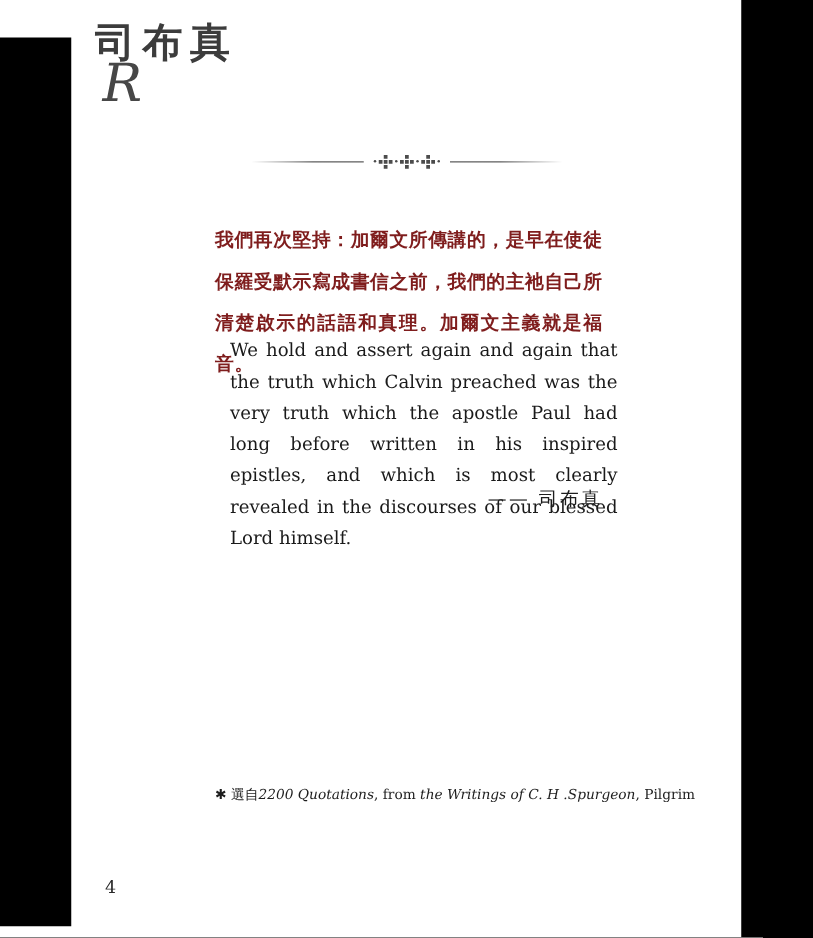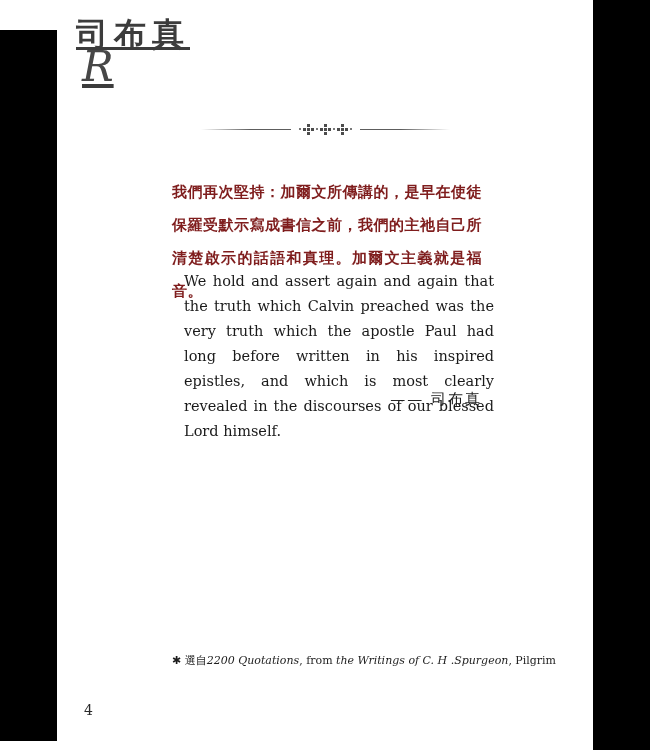--- a/index.html
+++ b/index.html
@@ -8,21 +8,21 @@
   .stage {
     position:relative; width:650px; height:750px; background:#ffffff;
     overflow:hidden; font-family:"DejaVu Serif","Liberation Serif",serif;
     color:#1f1f1f;
   }
   
   .bar-right { position:absolute; left:593px; top:0; width:57px; height:750px; background:#000; }
   .bar-left  { position:absolute; left:0; top:30px; width:57px; height:711px; background:#000; }
 
   
-  .logo { position:absolute; left:76px; top:12px; color:#3c3c3c;text-decoration:underline; }
+  .logo { position:absolute; left:76px; top:12px; color:#3c3c3c; }
   .logo-title {
     font-size:32px; letter-spacing:6px; font-weight:600; line-height:44px;
     white-space:nowrap;
   }
   .logo-series { display:flex; align-items:flex-start; margin-top:-7px; margin-left:6px; }
   .logo-r { font-size:42px; line-height:36px; font-style:italic; font-weight:500; color:#474747; }
   .logo-series-col { margin-left:2px; }
   .logo-series-zh { font-size:14px; letter-spacing:2.5px; line-height:16px; color:#3f3f3f; }
   .logo-series-en { font-size:11px; font-style:italic; letter-spacing:0.4px; line-height:12px; color:#4a4a4a; margin-top:1px; }
 
@@ -51,21 +51,21 @@
     position:absolute; left:184px; top:269px; width:310px;
     font-size:14.5px; line-height:25px; text-align:justify; color:#1a1a1a;
   }
   .attribution {
     position:absolute; left:172px; top:390px; width:310px;
     font-size:15px; text-align:right; color:#1d1d1d; letter-spacing:2px;
   }
 
   
   .footnote {
-    position:absolute; left:172px; top:653px; width:330px;
+    position:absolute; left:172px; top:628px; width:330px;
     font-size:11px; line-height:15.5px; color:#1d1d1d;
   }
   .footnote .fline1 { white-space:nowrap; }
 
   .page-number { position:absolute; left:84px; top:702px; font-size:14px; color:#2a2a2a; }
 </style>
 </head>
 <body>
 
 <div class="stage">

